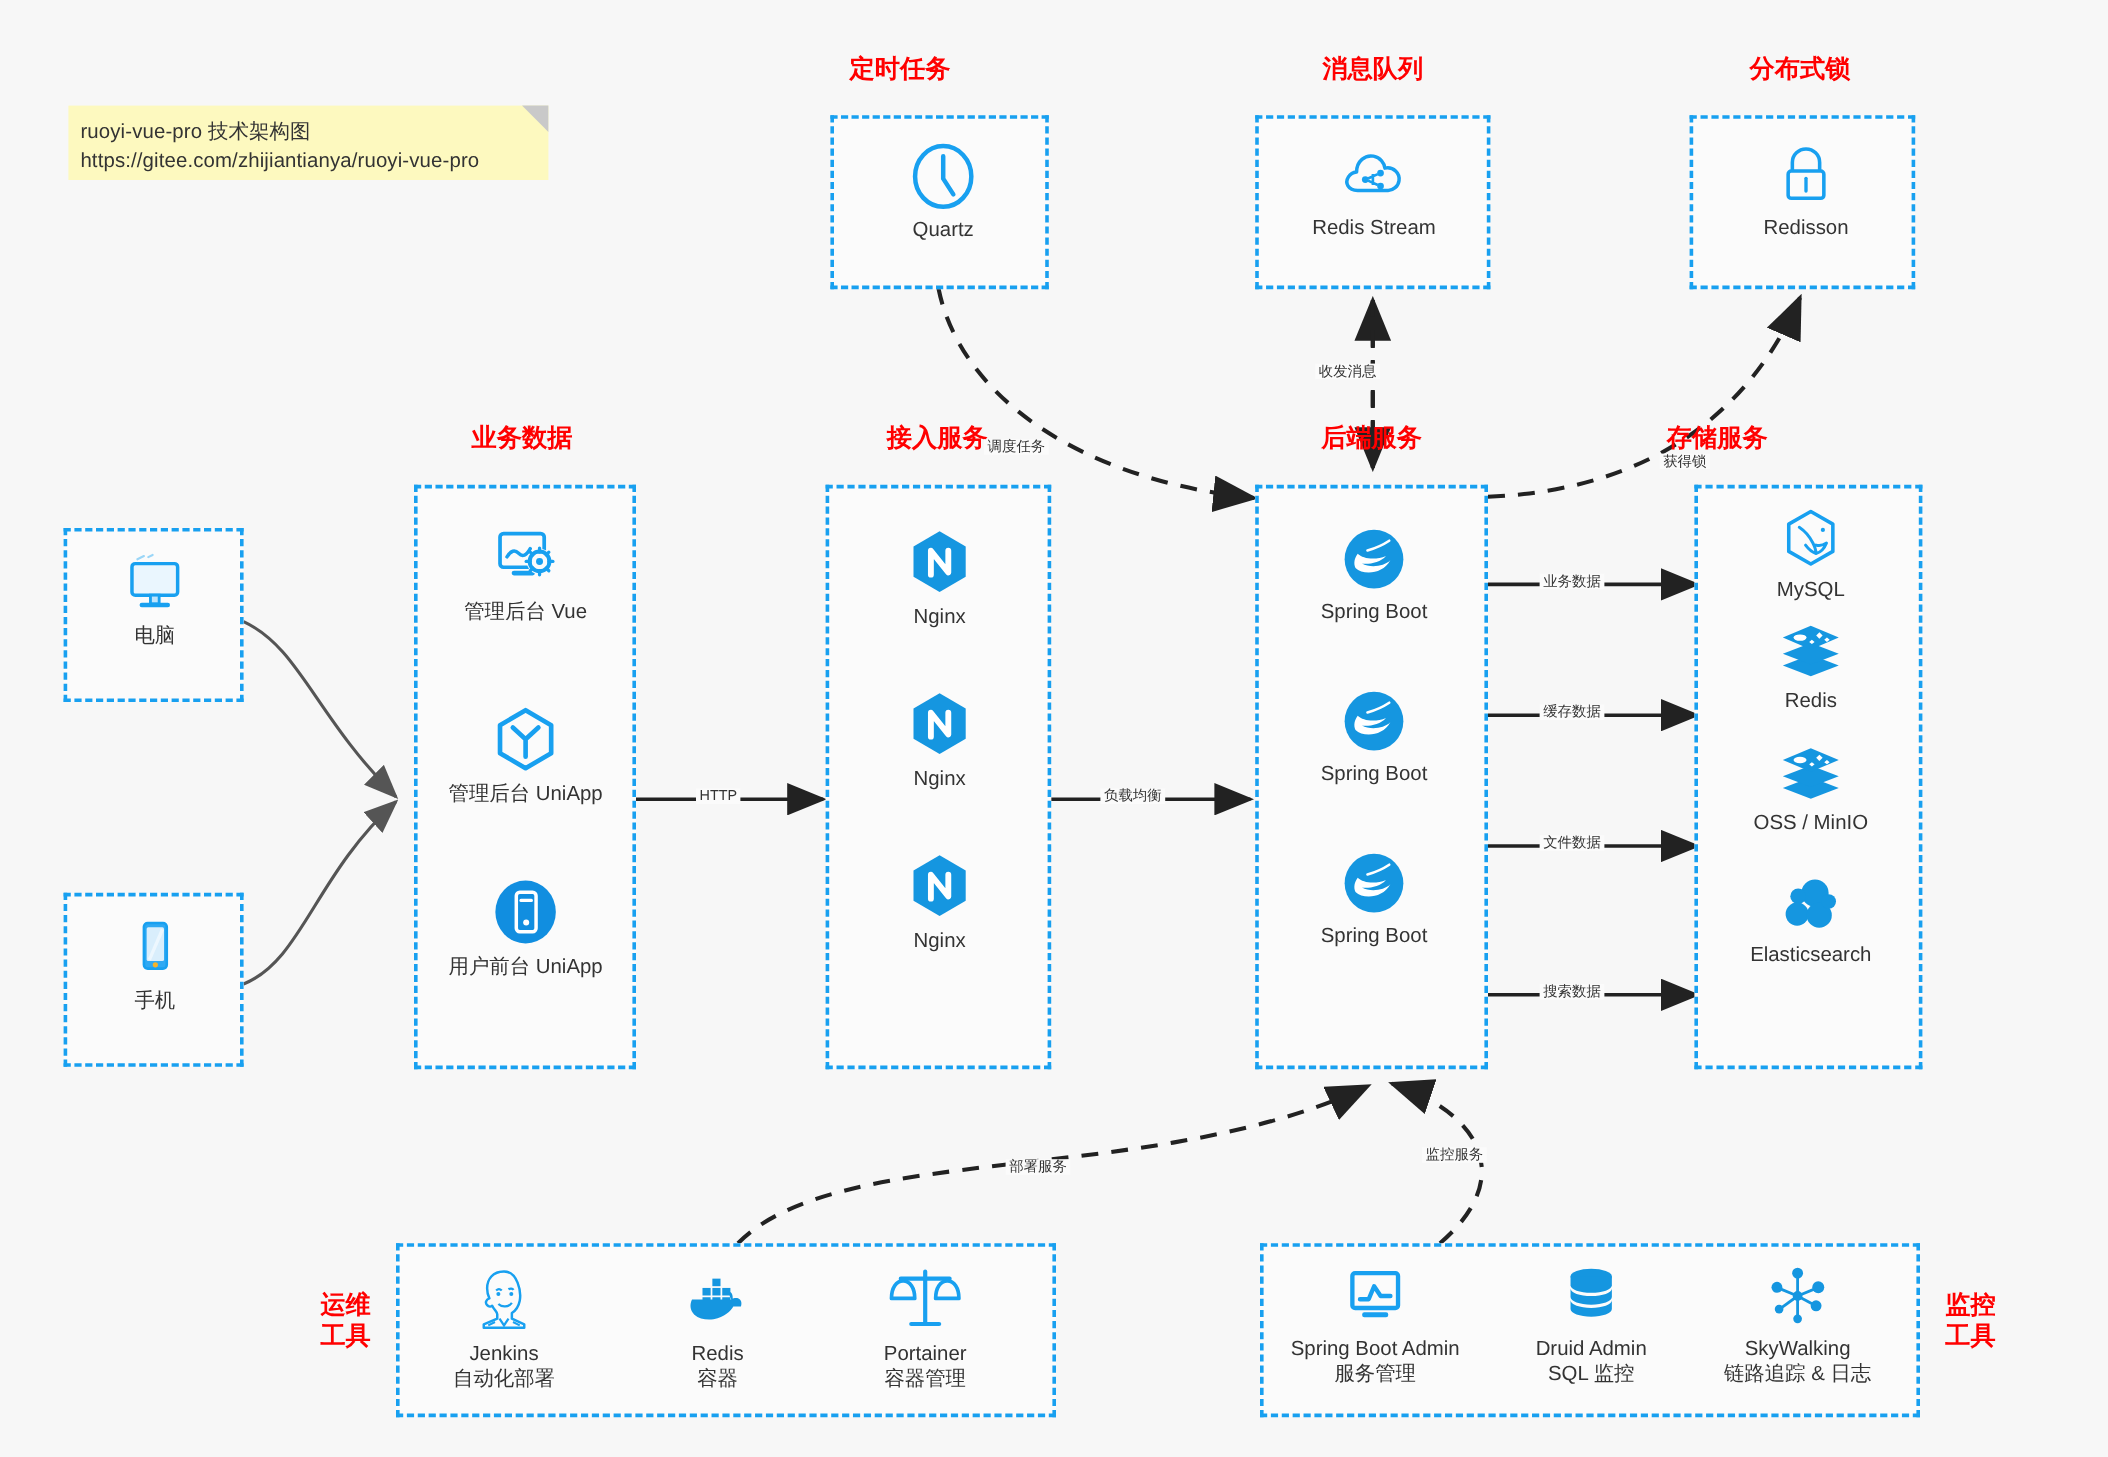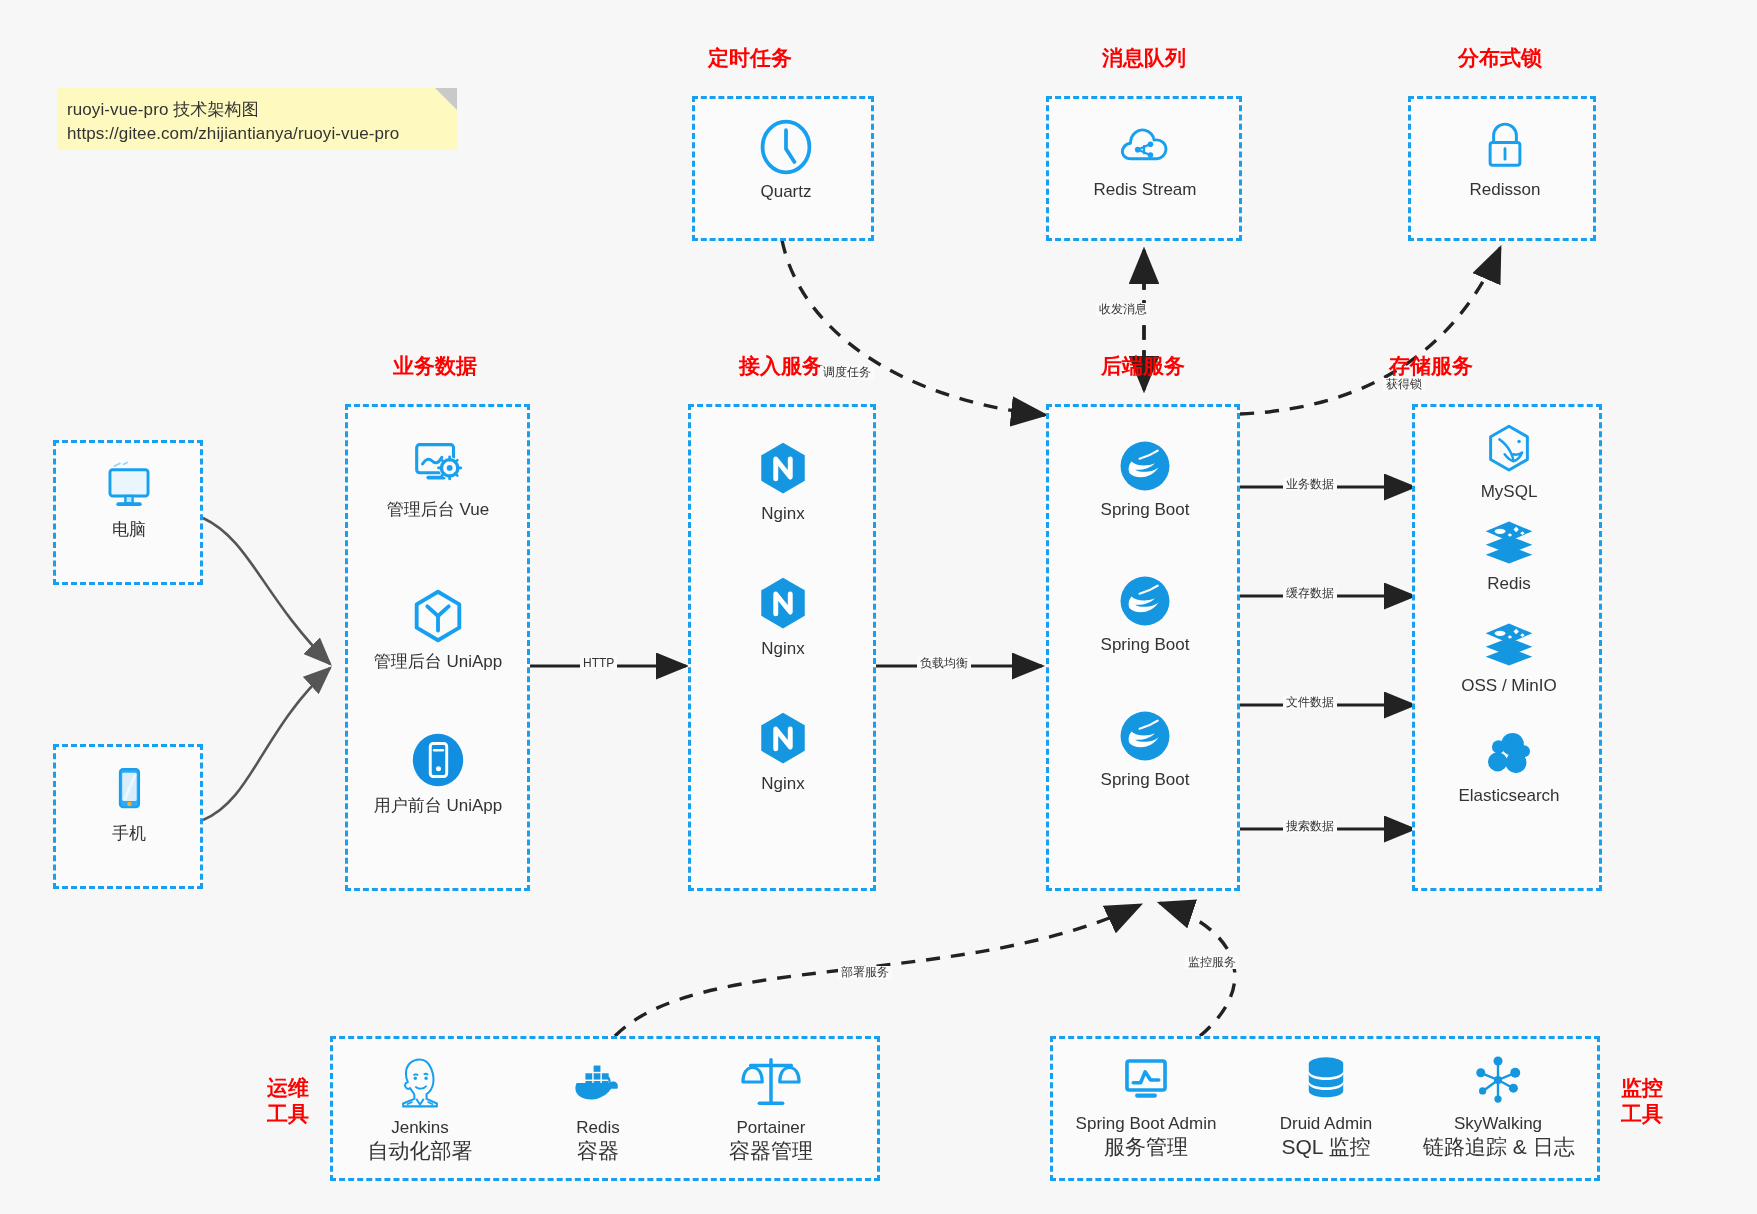--- a/index.html
+++ b/index.html
@@ -44,21 +44,21 @@
   .side-title{
     position:absolute;color:#ff0000;font-weight:bold;font-size:21px;
     text-align:center;line-height:1.25;white-space:nowrap;
   }
 
   
   .node{position:absolute;width:150px;text-align:center;}
   .node .cap{
     font-size:17px;color:#333;margin-top:4px;white-space:nowrap;line-height:1.25;
   }
-  .node .cap2{font-size:21px;color:#333;white-space:nowrap;line-height:1.25;}
+  .node .cap2{font-size:17px;color:#333;white-space:nowrap;line-height:1.25;}
   .ico{display:block;margin:0 auto;}
 
   
   .elabel{
     position:absolute;background:#fbfbfb;color:#333;font-size:12px;
     white-space:nowrap;padding:0 3px;line-height:1.1;
   }
 </style>
 </head>
 <body>

